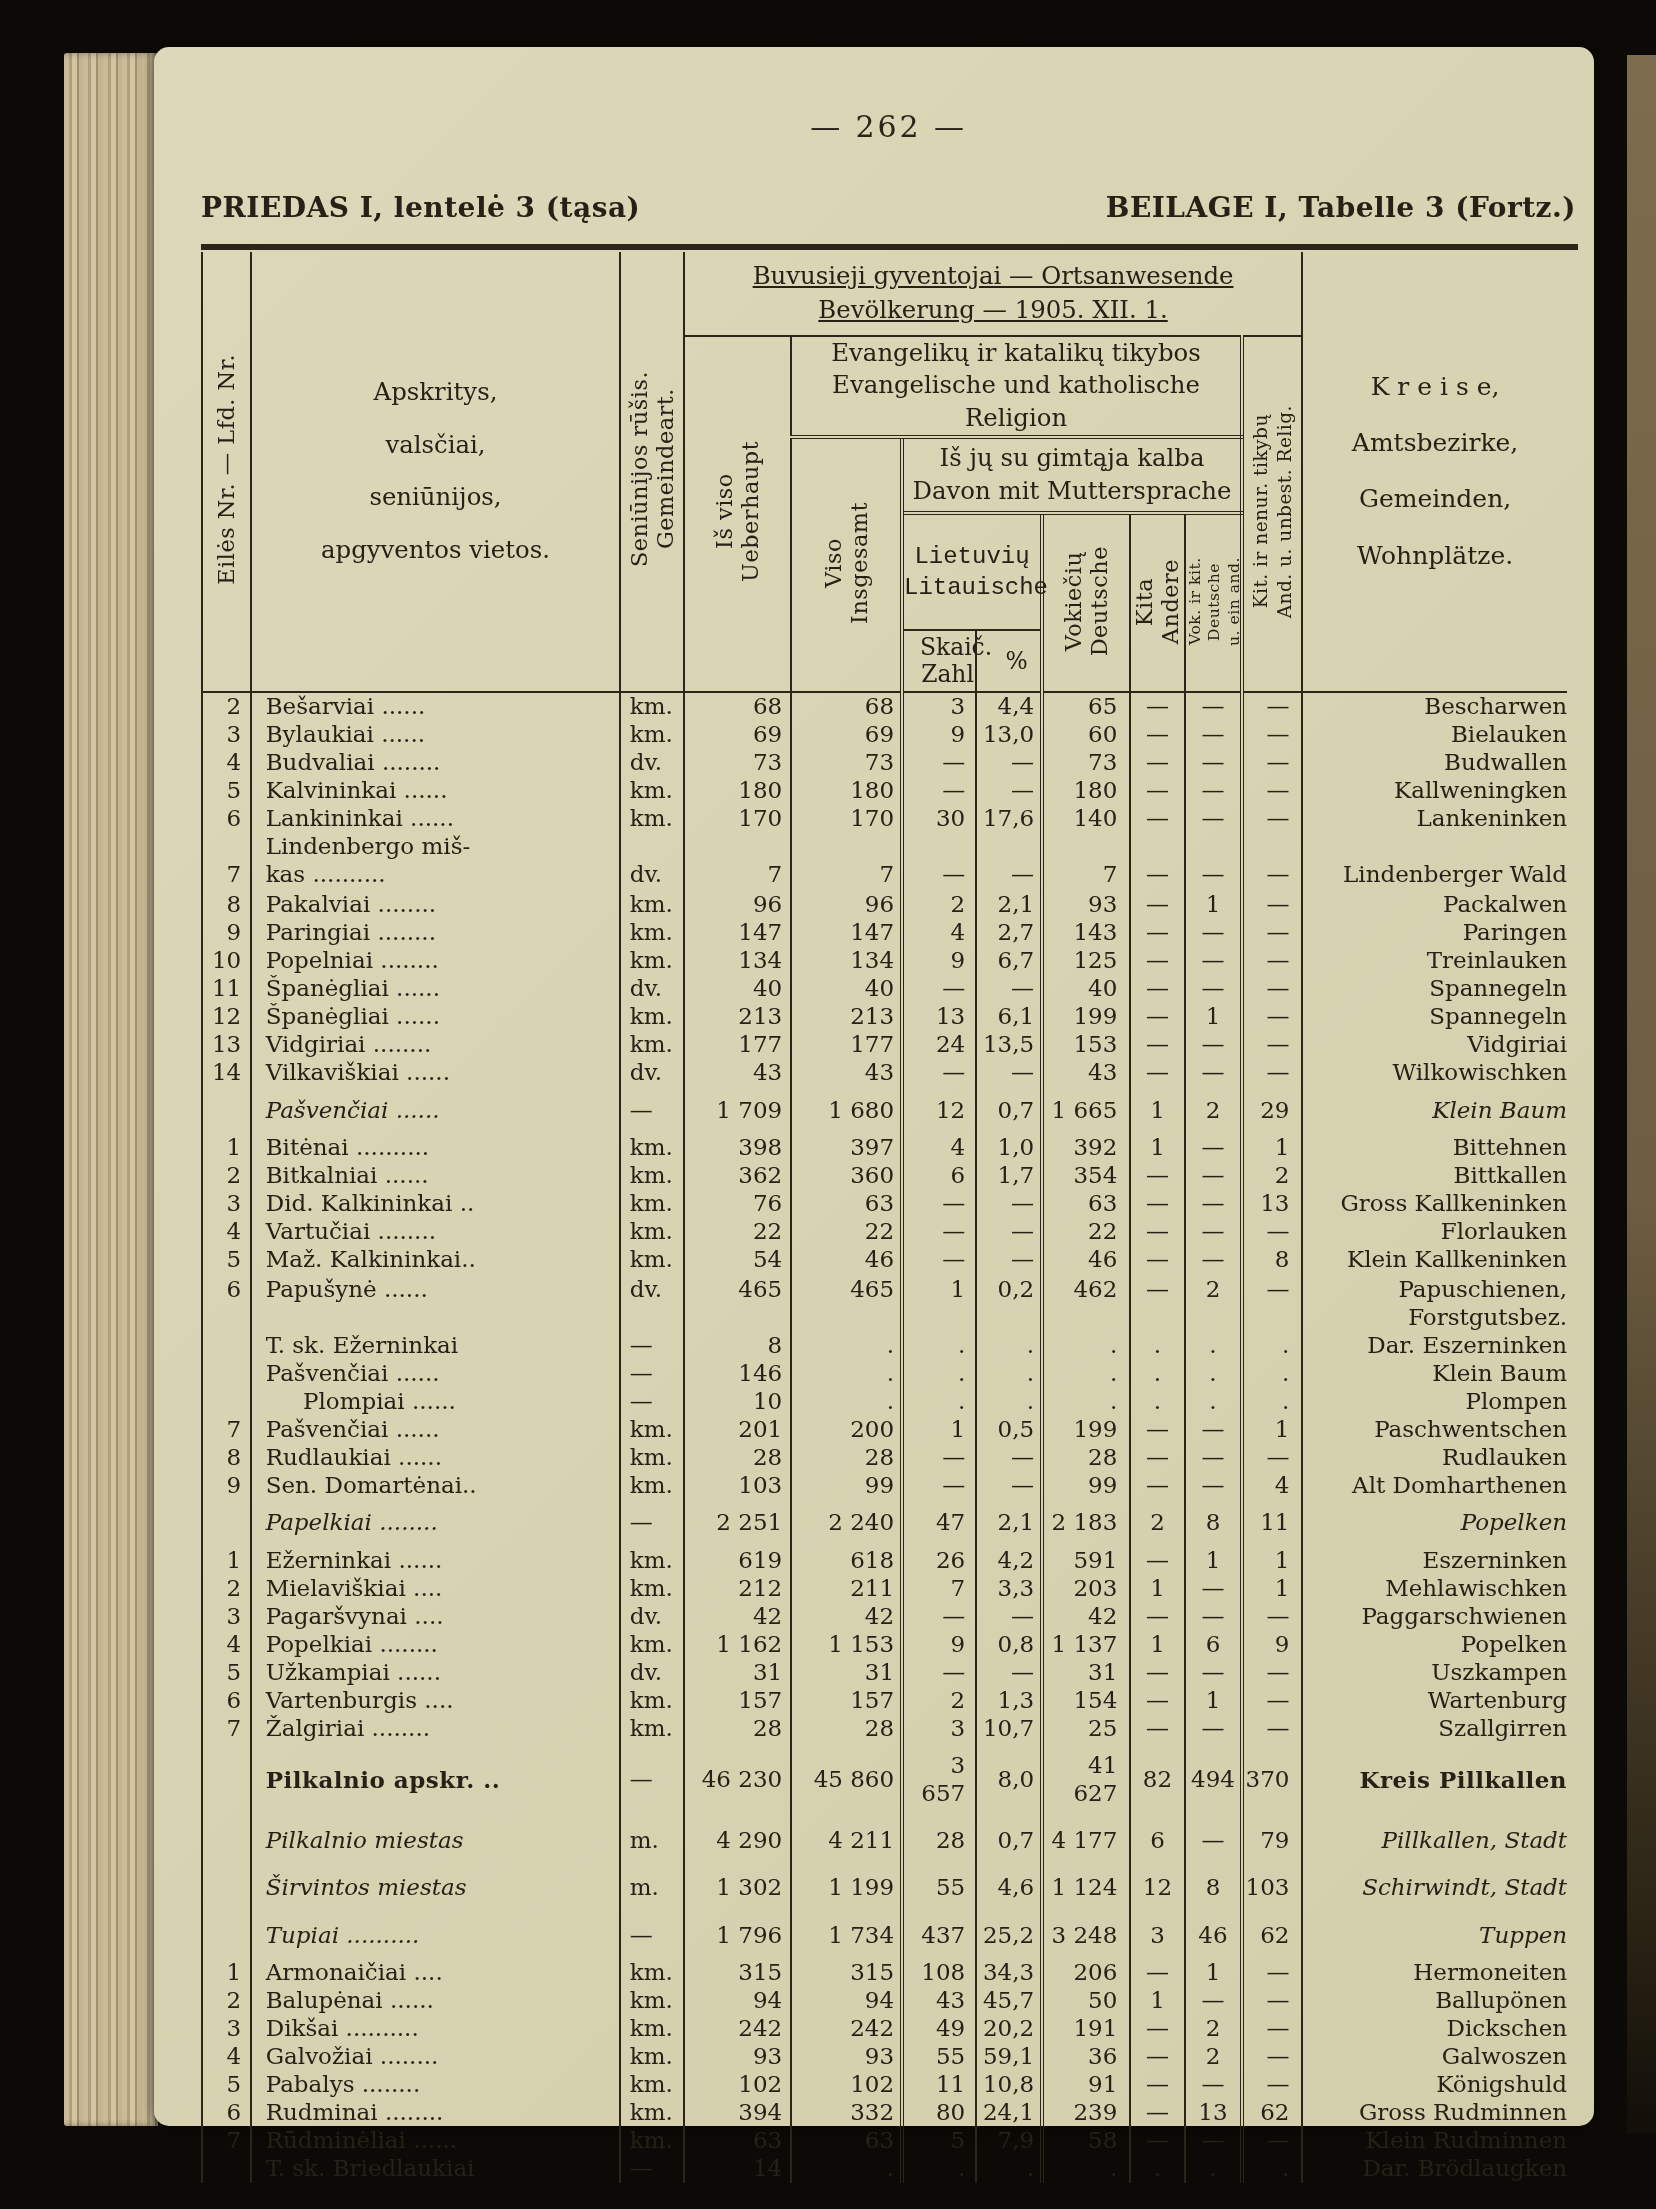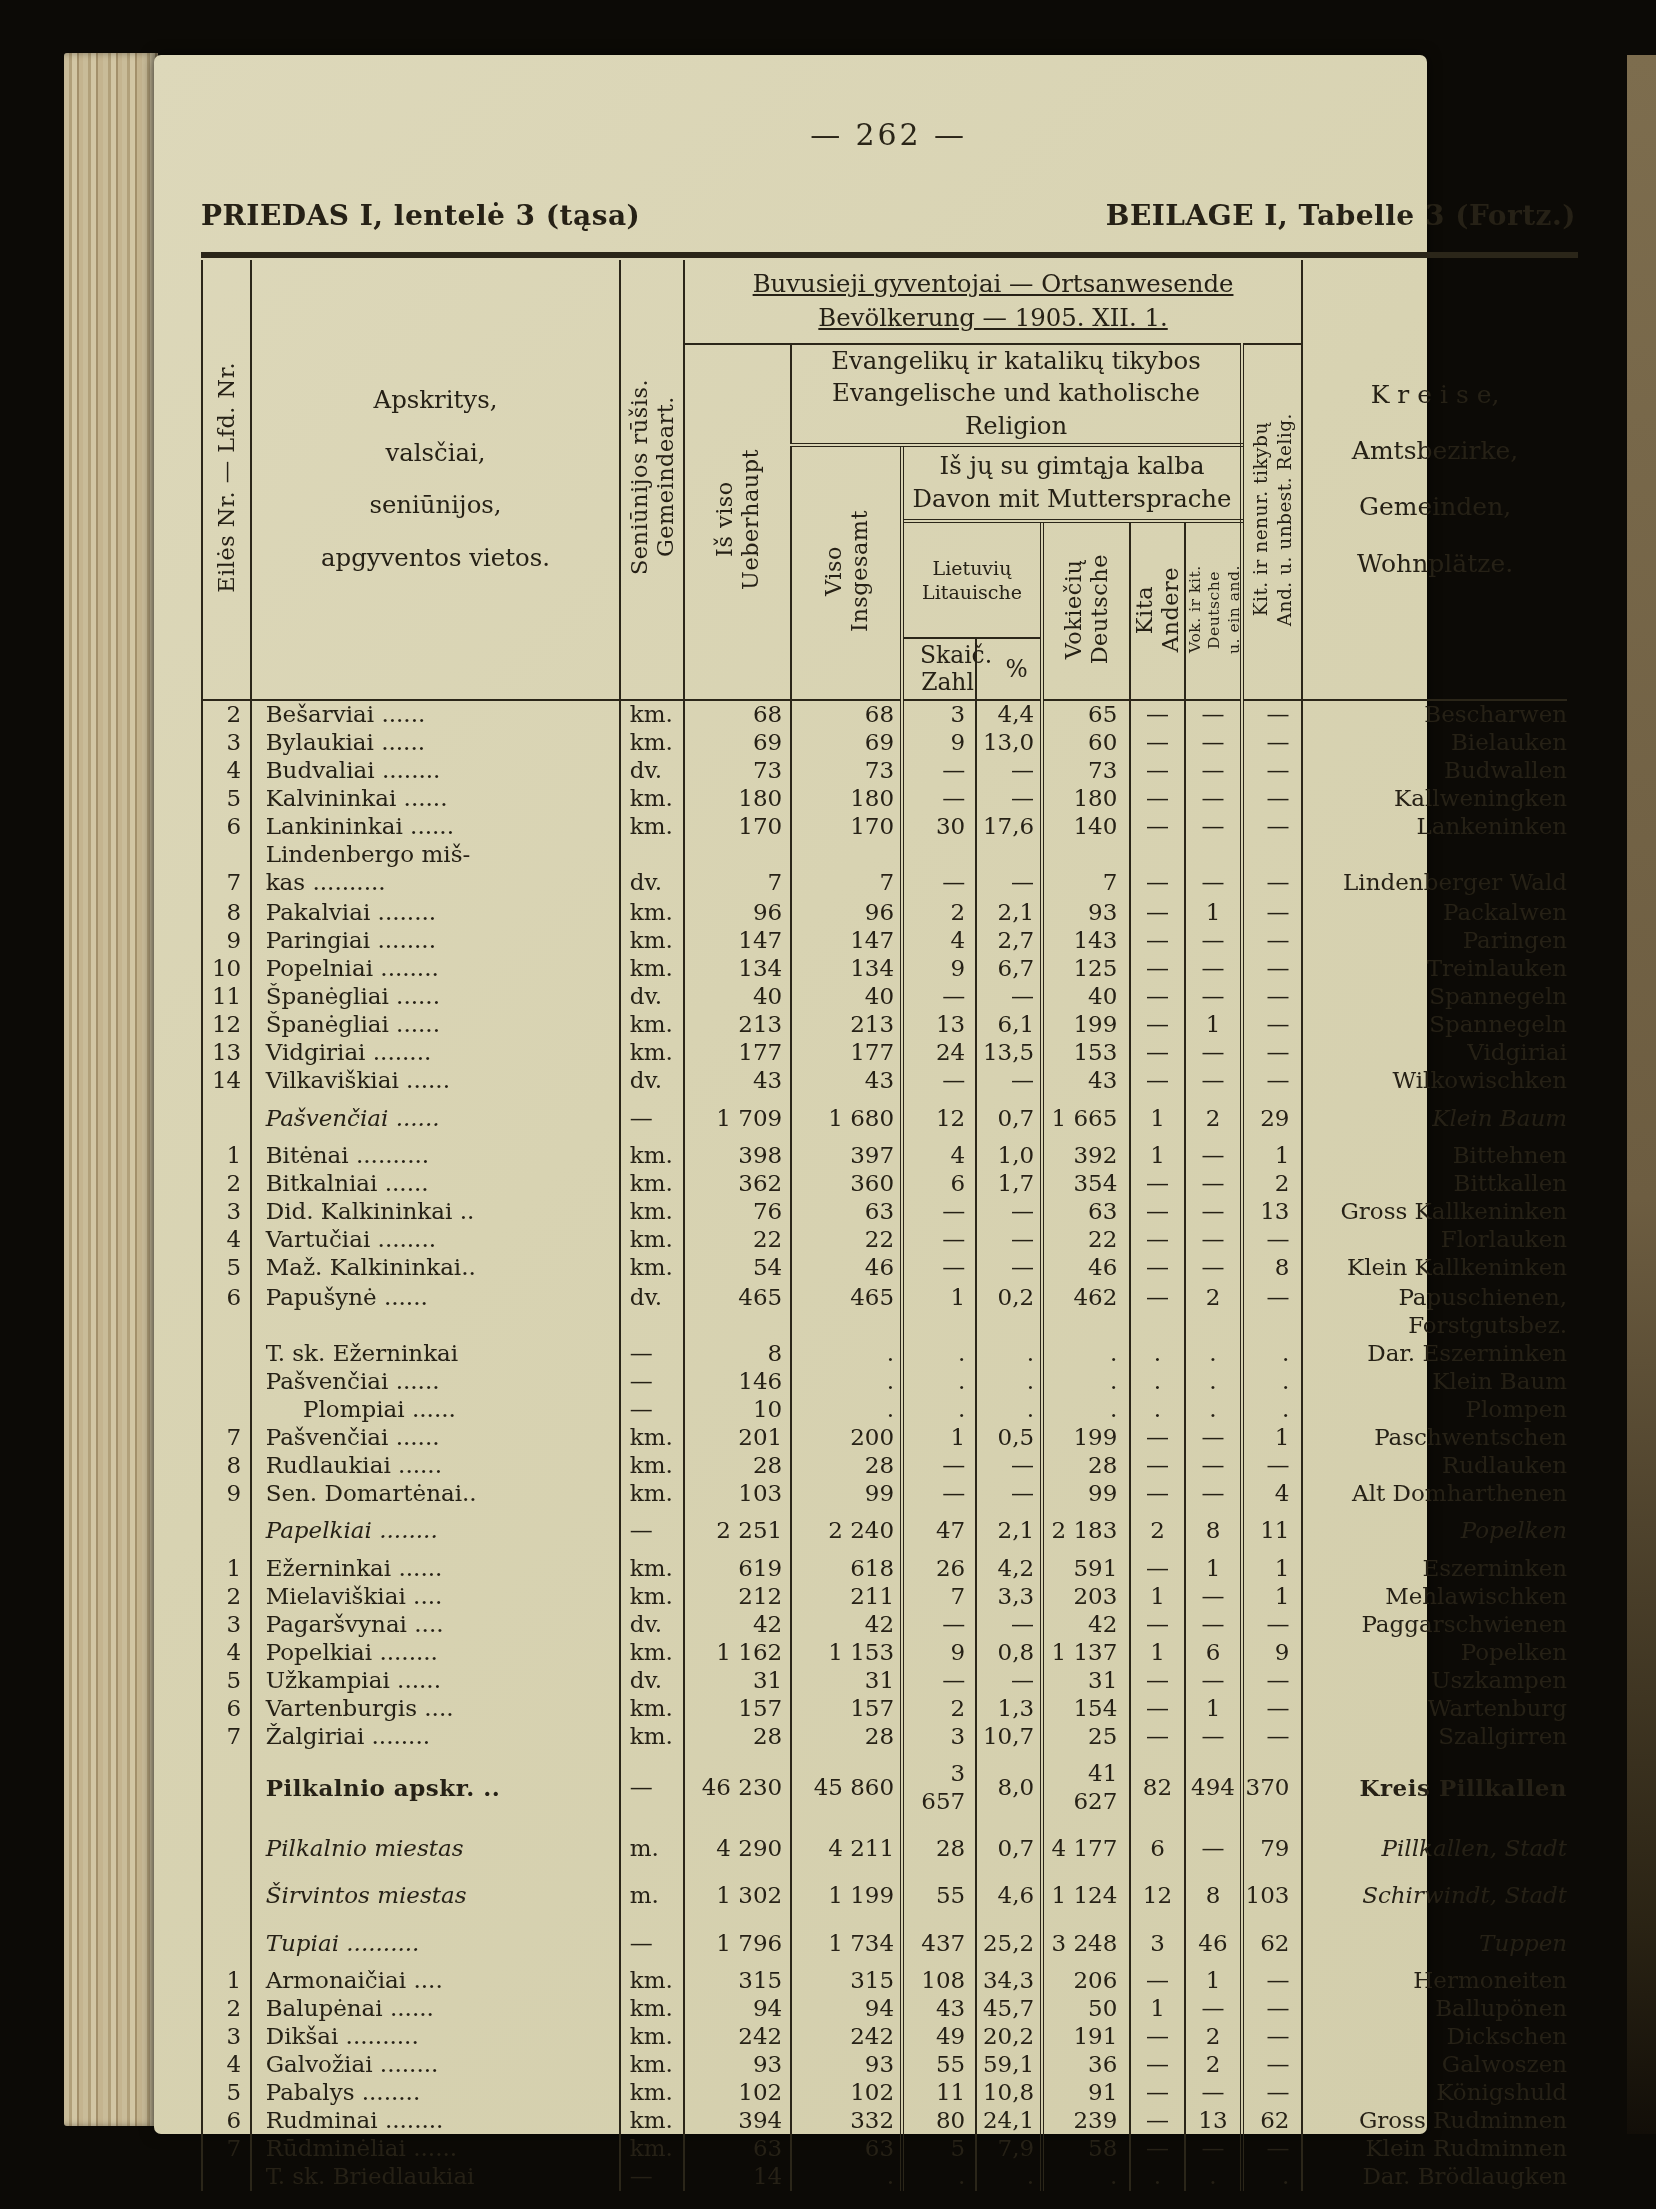--- a/index.html
+++ b/index.html
@@ -16,23 +16,23 @@
   
   .edge-stack{
     position:absolute;left:64px;top:53px;width:94px;height:2073px;
     background:repeating-linear-gradient(90deg,
       #c9bc99 0 4.9px,#b1a07a 4.9px 7.8px,#d2c6a4 7.8px 12.7px,#a3906b 12.7px 14.6px,#c4b48f 14.6px 19.5px);
     border-radius:2.9px 0 0 2.9px;
     box-shadow:inset -5.9px 0 7.8px rgba(0,0,0,.35);
   }
   
   .page{
-    position:absolute;left:154px;top:55px;width:1273px;height:2079px;
+    position:absolute;left:154px;top:47px;width:1440px;height:2079px;
     background:linear-gradient(135deg,#ddd8ba 0%,#d8d3b2 45%,#d3ceac 100%);
-    border-radius:7px;
+    border-radius:15px;
     box-shadow:0 0 13.7px rgba(0,0,0,.55);
   }
   .right-edge{
     position:absolute;left:1627px;top:55px;width:30px;height:2079px;
     background:linear-gradient(180deg,#7d6d4e 0%,#6d5d41 55%,#2a2314 90%,#120e08 100%);
   }
 
   .content{position:relative;padding:62px 39px 0 47px;}
 
   .pageno{
@@ -61,21 +61,21 @@
   col.c10{width:57px} col.c11{width:60px} col.c12{width:265px}
 
   th,td{border:0 solid var(--line);font-weight:normal;}
 
   
   thead th{vertical-align:middle;text-align:center;white-space:pre-line;}
   thead{border-bottom:2.9px solid var(--line);}
   tr.h1 .span-h{height:84px;font-size:24.4px;line-height:1.4;border-bottom:2.9px solid var(--line);text-decoration:underline;}
   tr.h2 .span-h{height:82px;font-size:24.4px;line-height:1.35;}
   tr.h3 .span-h{height:76px;font-size:24.4px;line-height:1.35;}
-  tr.h4 .span-h{height:117px;font-size:19px;line-height:1.3;vertical-align:middle;}
+  tr.h4 .span-h{height:117px;font-size:24px;line-height:1.3;vertical-align:middle;font-family:Liberation Mono, monospace;}
   tr.h5 th{height:62px;font-size:23.4px;line-height:1.15;padding-left:16px;}
   .hdr-left{font-size:24.4px;line-height:2.15;}
   .kreise{font-size:25px;line-height:2.25;text-align:center;}
 
   .b-r2{border-right-width:2px;} .b-r3{border-right-width:2.9px;}
   .b-rd{border-right:4.9px double var(--line);}
   .b-b2{border-bottom-width:2px;}
   .b-bd{border-bottom:4.9px double var(--line);}
 
   th.rot span{

